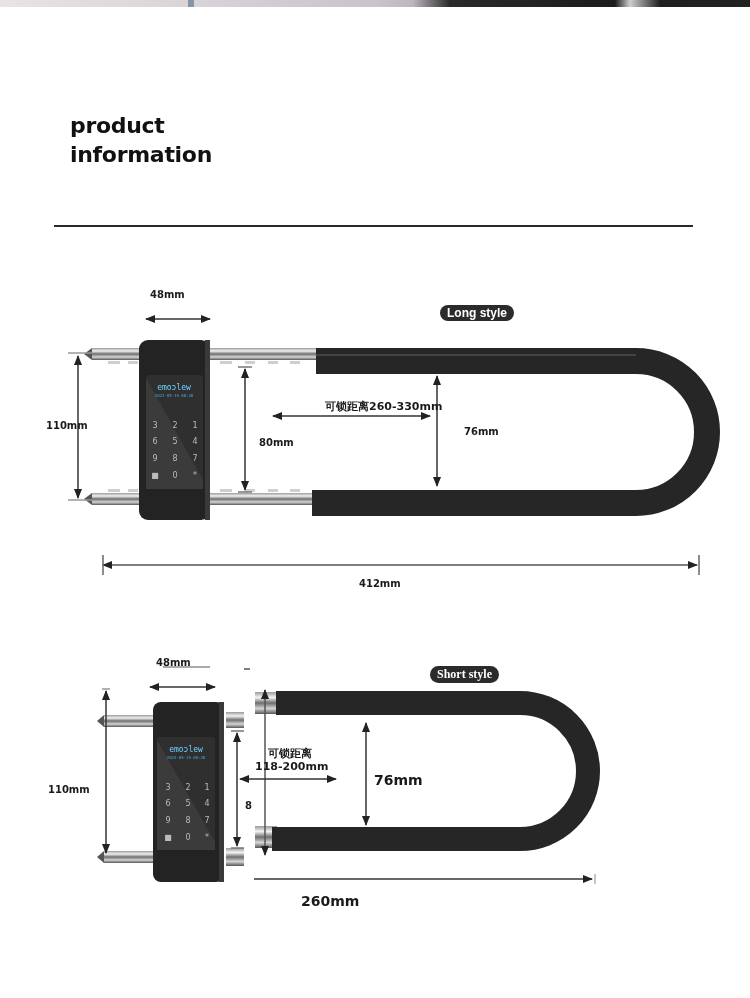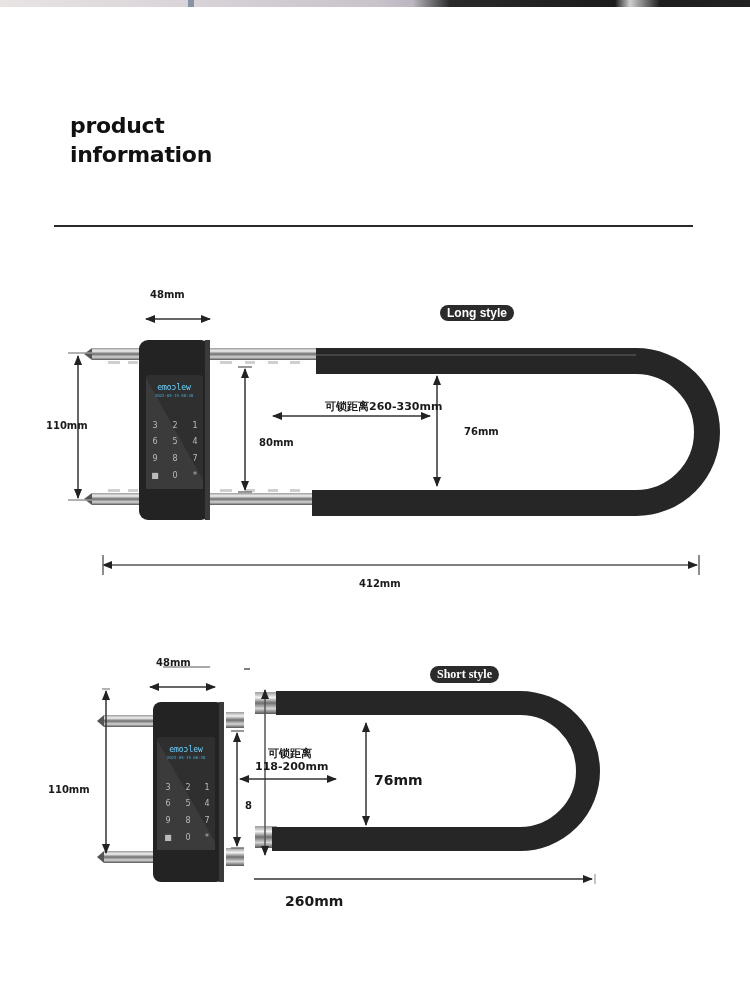--- a/index.html
+++ b/index.html
@@ -196,13 +196,13 @@
   </g>
 </svg>
 
 <div class="lbl big" style="left:156px;top:657px;">48mm</div>
 <div class="pill" style="left:430px;top:666px;font-family:Liberation Serif, serif;">Short style</div>
 <div class="lbl big" style="left:48px;top:784px;">110mm</div>
 <div class="lbl big" style="left:245px;top:800px;">8</div>
 <div class="lbl cn" style="left:268px;top:746px;">可锁距离</div>
 <div class="lbl cn" style="left:255px;top:760px;">118-200mm</div>
 <div class="lbl mid" style="left:374px;top:772px;">76mm</div>
-<div class="lbl mid" style="left:285px;top:893px;">260mm</div>
+<div class="lbl mid" style="left:301px;top:893px;">260mm</div>
 
 </body></html>

